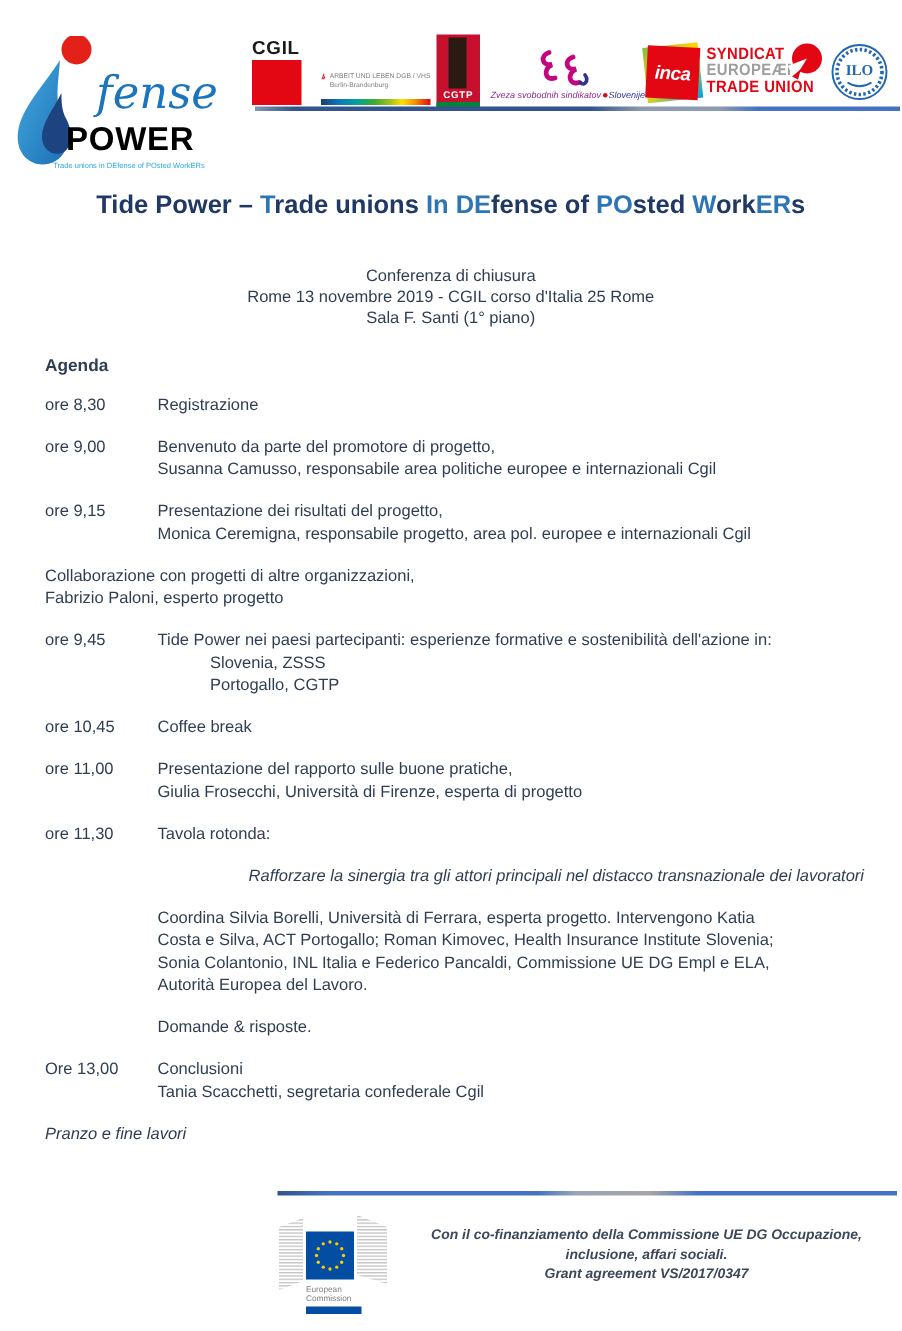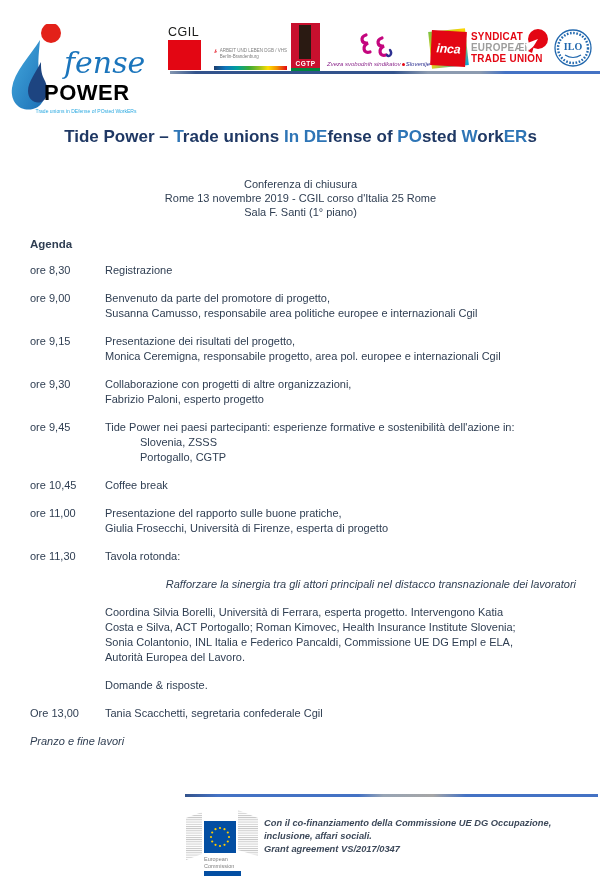--- a/index.html
+++ b/index.html
@@ -23,21 +23,21 @@
     font-size:22px; font-weight:800; letter-spacing:0.5px; color:#000000; line-height:24px;
   }
   .tide-tagline {
     position:absolute; left:26px; top:94px; width:104px; text-align:center;
     font-size:5px; color:#2BA9E0; white-space:nowrap;
   }
 
   .partners { position:absolute; left:167px; top:22px; width:434px; height:52px; }
 
   .cgil { position:absolute; left:1px; top:4px; width:34px; }
-  .cgil-text { font-size:12.5px; font-weight:400; letter-spacing:0.5px; color:#1A1A18; line-height:13px; }
+  .cgil-text { font-size:12.5px; font-weight:700; letter-spacing:0.5px; color:#1A1A18; line-height:13px; }
   .cgil-square { width:33px; height:30px; background:#E30613; margin-top:1px; }
 
   .arbeit { position:absolute; left:47px; top:16px; width:73px; }
   .arbeit-top { display:flex; }
   .arbeit-text { margin-left:3px; margin-top:10px; font-size:4.5px; line-height:5.5px; color:#7F7F7F; white-space:nowrap; }
   .arbeit-bar {
     margin-top:2px; width:73px; height:3.5px;
     background:linear-gradient(90deg,#1B3E6F 0%,#0E76BC 16%,#00A19A 32%,#3AAA35 48%,#95C11F 62%,#FFDE00 74%,#F39200 86%,#E30613 100%);
   }
 
@@ -97,21 +97,21 @@
   .closing-note { font-style:italic; }
 
   
   .footer-divider {
     position:absolute; left:185px; top:794px; width:413px; height:2.5px;
     background:linear-gradient(90deg,#33538C 0%,#4472C4 8%,#4472C4 42%,#97A4B5 48%,#A6A6A6 60%,#4472C4 68%,#4472C4 100%);
   }
   .eu-logo { position:absolute; left:184px; top:804px; }
   .funding {
     position:absolute; left:264px; top:817px; width:334px;
-    font-size:9.3px; line-height:13px; font-style:italic; font-weight:600; color:#3C4859;
+    font-size:9.3px; line-height:13px; font-style:italic; font-weight:600; color:#3C4859;text-align:center;
   }
 </style>
 </head>
 <body>
 
 <div class="page">
 
   <div class="tide-logo">
     <svg class="tide-drop-svg" width="60" height="90" viewBox="0 0 60 90">
       <defs>
@@ -225,21 +225,20 @@
           </div>
         </div>
         <div class="agenda-row">
           <div class="agenda-time">ore 9,15</div>
           <div class="agenda-body">
             <div class="agenda-line">Presentazione dei risultati del progetto,</div>
             <div class="agenda-line">Monica Ceremigna, responsabile progetto, area pol. europee e internazionali Cgil</div>
           </div>
         </div>
         <div class="agenda-row">
-          <div class="agenda-time">ore 9,30</div>
           <div class="agenda-body">
             <div class="agenda-line">Collaborazione con progetti di altre organizzazioni,</div>
             <div class="agenda-line">Fabrizio Paloni, esperto progetto</div>
           </div>
         </div>
         <div class="agenda-row">
           <div class="agenda-time">ore 9,45</div>
           <div class="agenda-body">
             <div class="agenda-line">Tide Power nei paesi partecipanti: esperienze formative e sostenibilità dell'azione in:</div>
             <div class="agenda-line indent">Slovenia, ZSSS</div>
@@ -277,20 +276,21 @@
         </div>
         <div class="agenda-row">
           <div class="agenda-time"></div>
           <div class="agenda-body">
             <div class="agenda-line">Domande &amp; risposte.</div>
           </div>
         </div>
         <div class="agenda-row">
           <div class="agenda-time">Ore 13,00</div>
           <div class="agenda-body">
+            <div class="agenda-line">Conclusioni</div>
             <div class="agenda-line">Tania Scacchetti, segretaria confederale Cgil</div>
           </div>
         </div>
       </div>
     <div class="closing-note">Pranzo e fine lavori</div>
   </section>
 
   <div class="footer-divider"></div>
 
   <svg class="eu-logo" width="78" height="76" viewBox="0 0 78 76">

